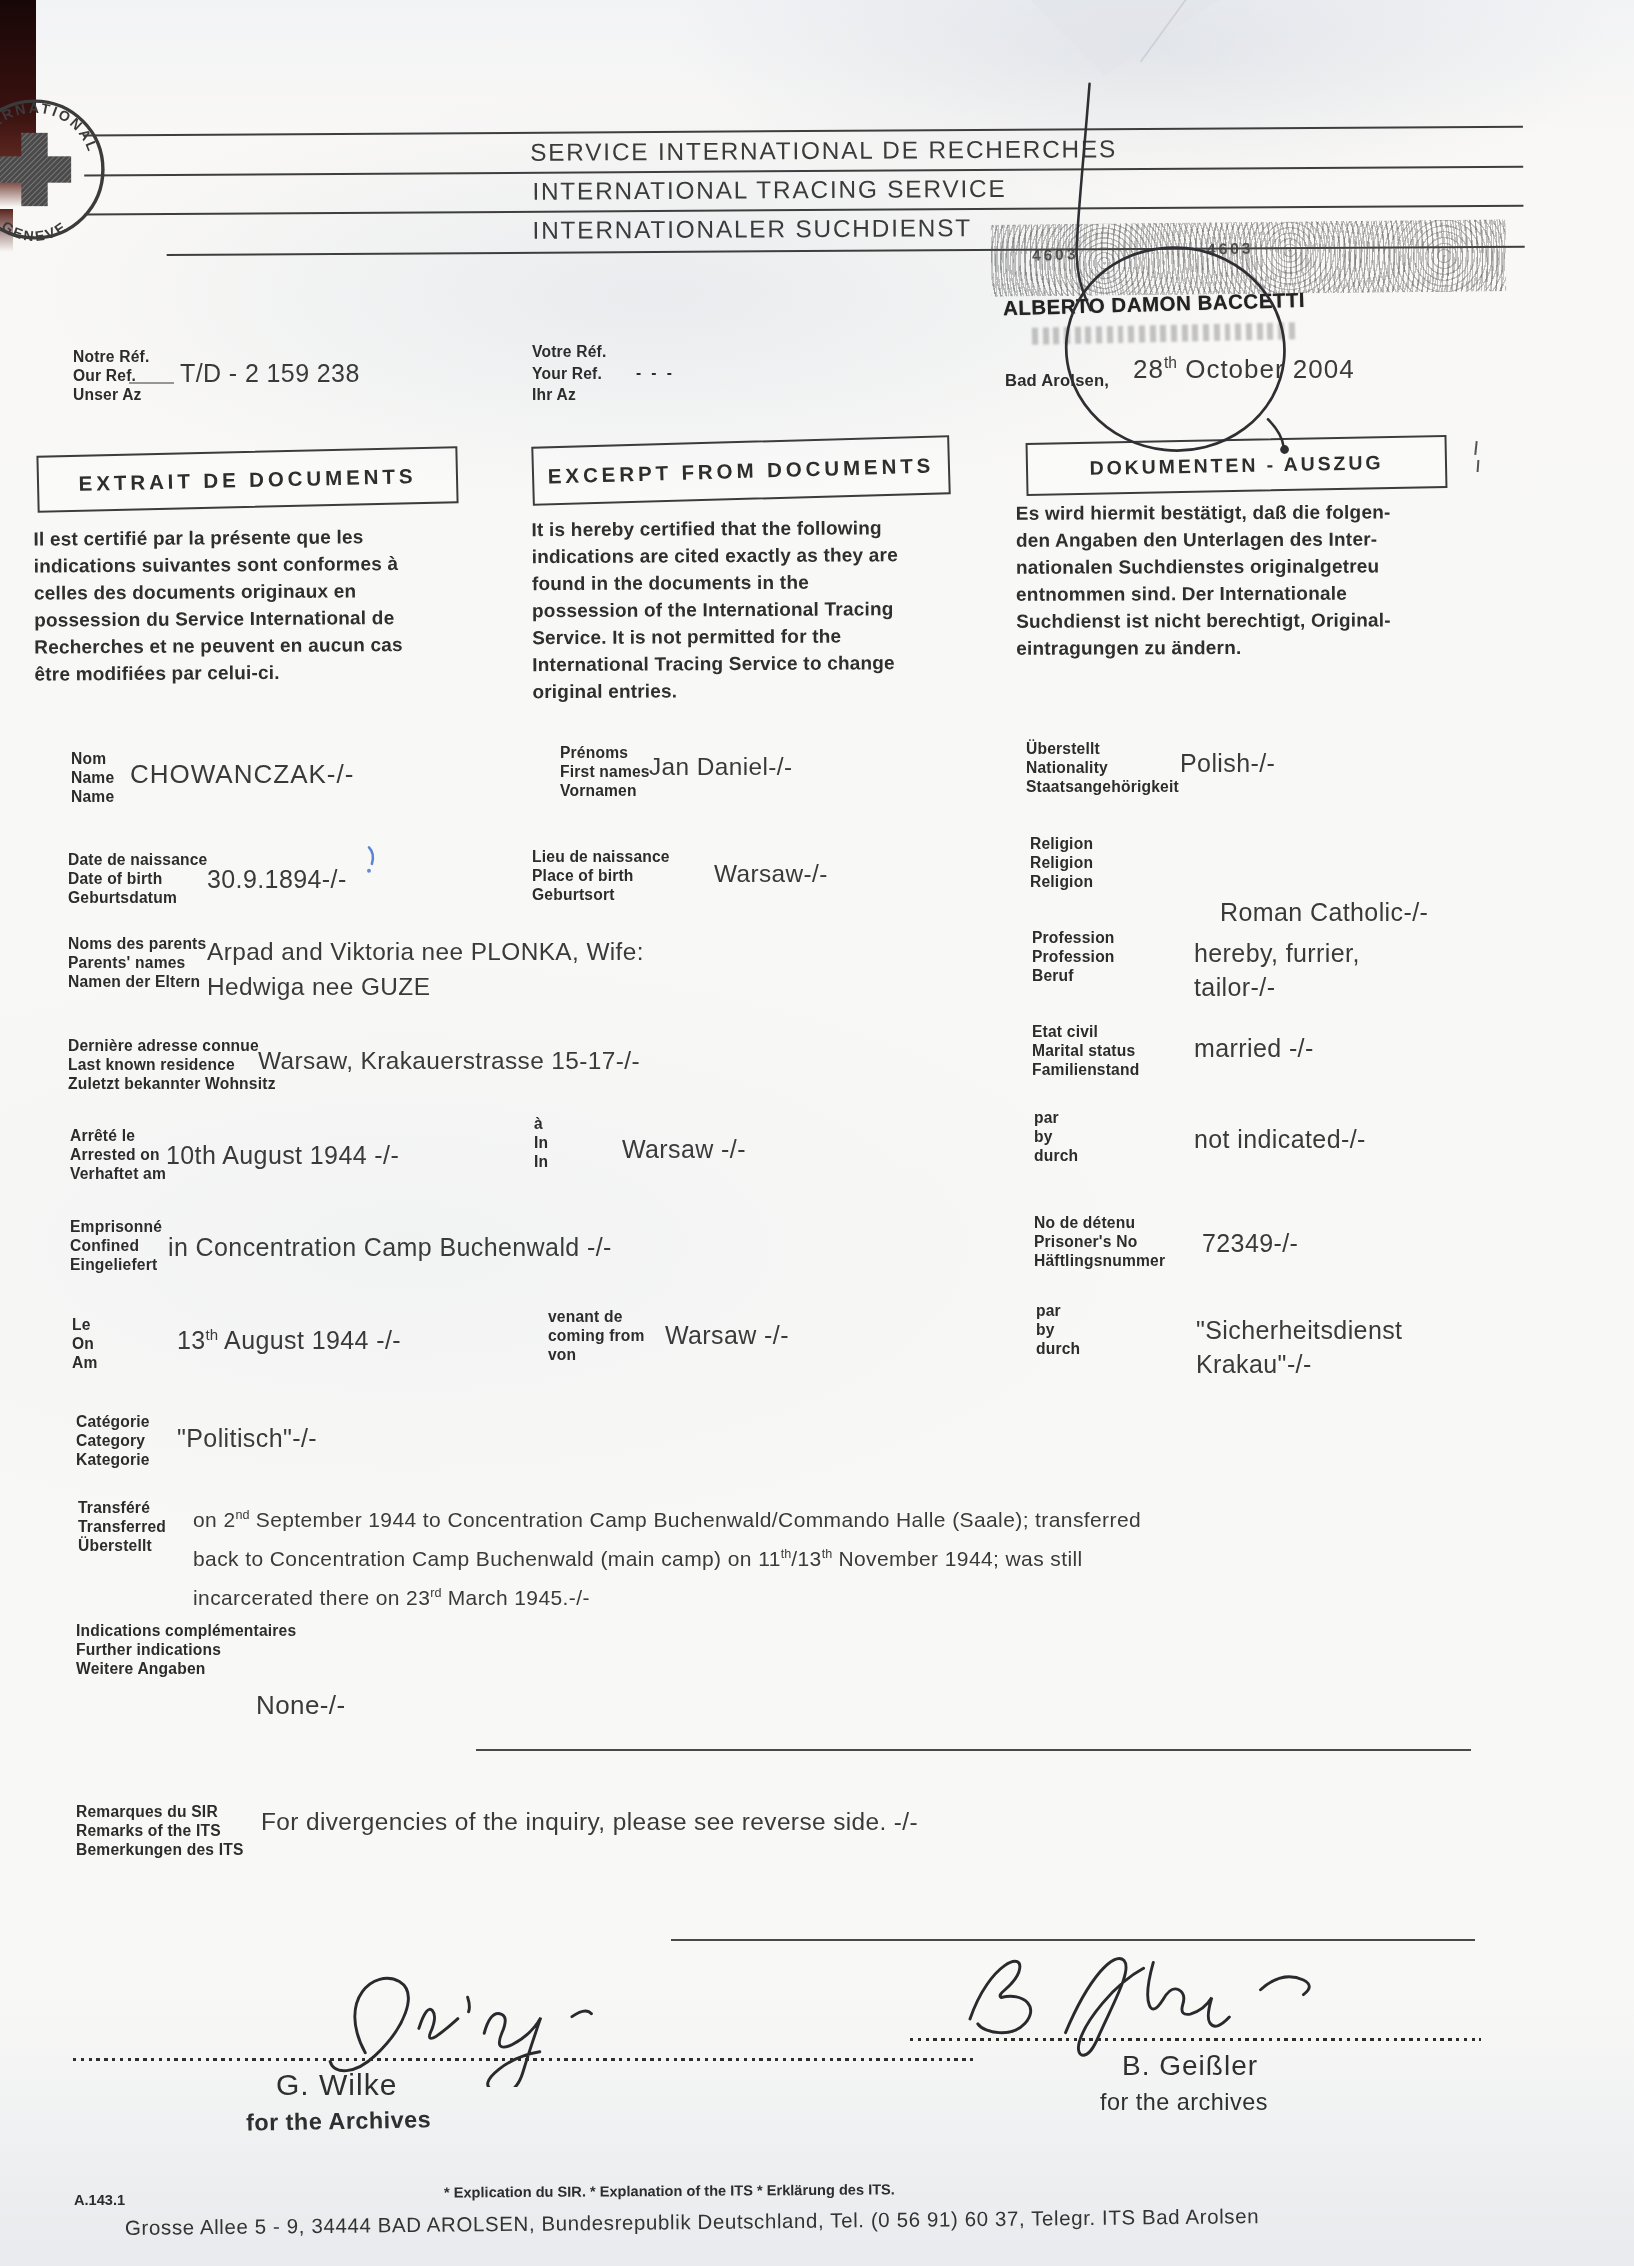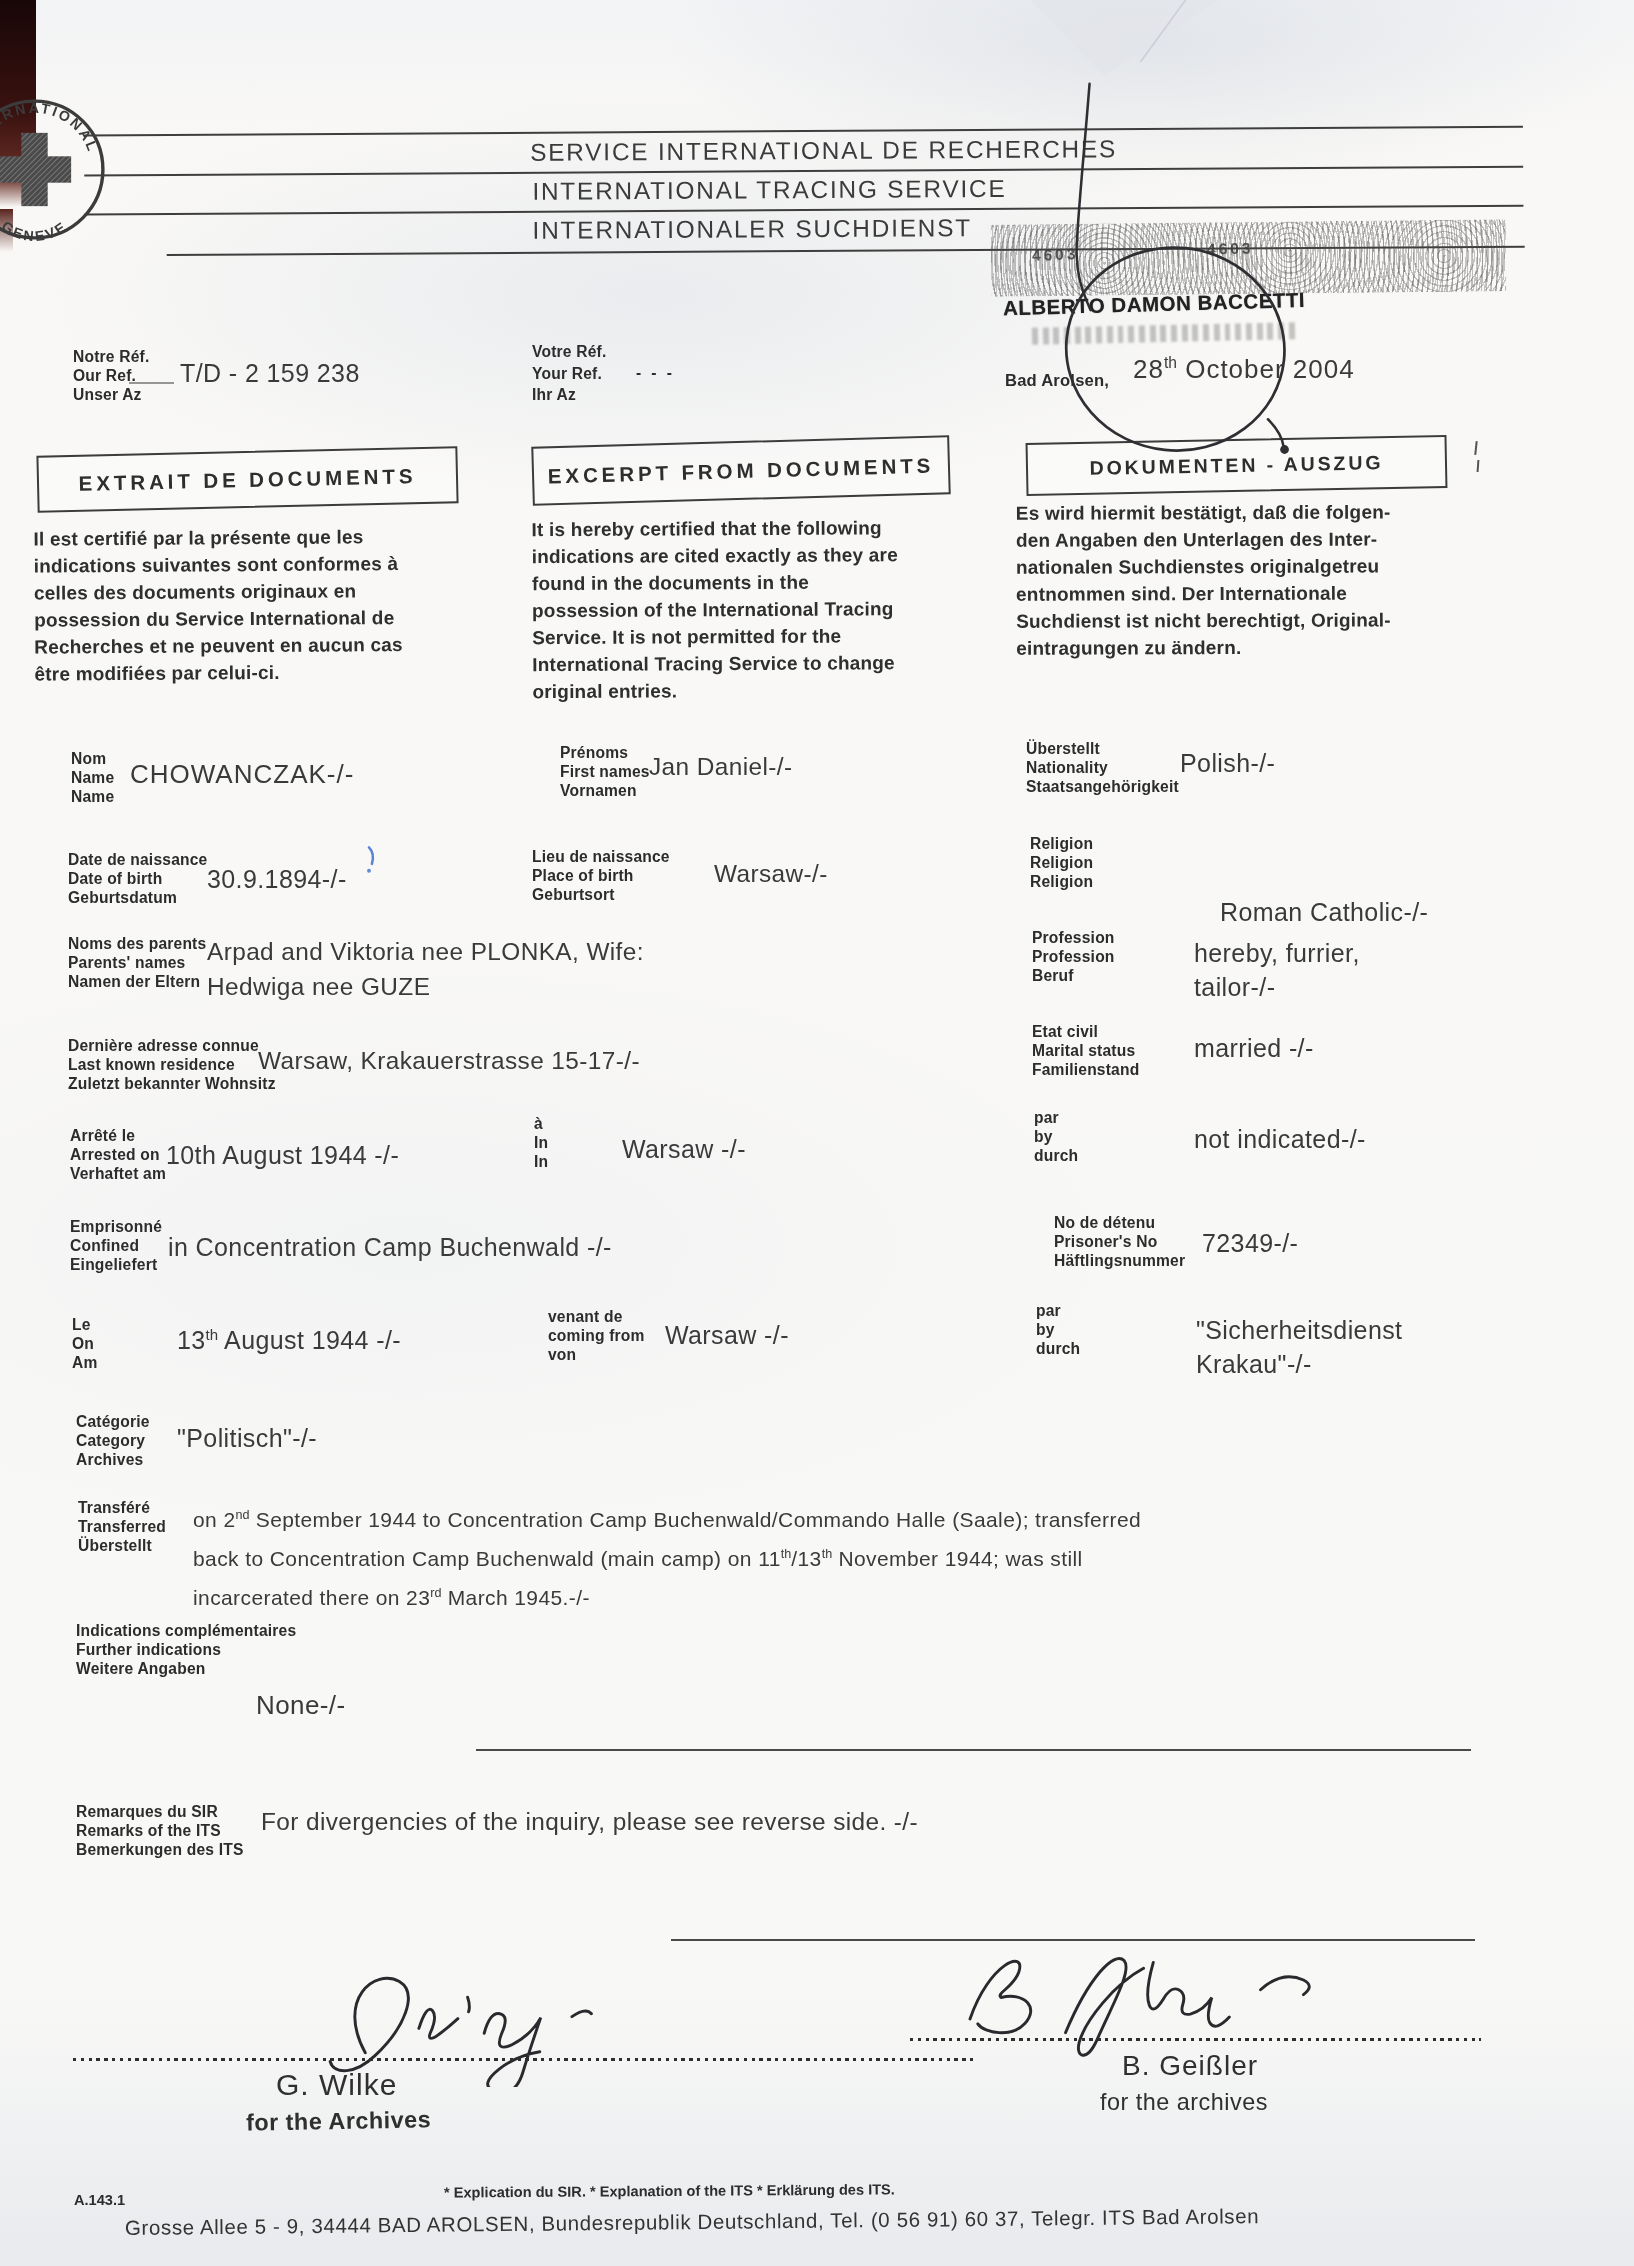--- a/index.html
+++ b/index.html
@@ -233,21 +233,21 @@
   </div>
   <div class="val" style="left:1194px;top:1123px;font-size:25px;">not indicated-/-</div>
 
   <div class="lbl" style="left:70px;top:1217px;">
     <div>Emprisonné</div>
     <div>Confined</div>
     <div>Eingeliefert</div>
   </div>
   <div class="val" style="left:168px;top:1231px;font-size:25px;">in Concentration Camp Buchenwald -/-</div>
 
-  <div class="lbl" style="left:1034px;top:1213px;margin-left:20px;">
+  <div class="lbl" style="left:1034px;top:1213px;">
     <div>No de détenu</div>
     <div>Prisoner's No</div>
     <div>Häftlingsnummer</div>
   </div>
   <div class="val" style="left:1202px;top:1227px;font-size:25px;">72349-/-</div>
 
   <div class="lbl" style="left:72px;top:1315px;">
     <div>Le</div>
     <div>On</div>
     <div>Am</div>
@@ -265,21 +265,21 @@
     <div>par</div>
     <div>by</div>
     <div>durch</div>
   </div>
   <div class="val" style="left:1196px;top:1313px;font-size:25px;line-height:34px;">"Sicherheitsdienst
  Krakau"-/-</div>
 
   <div class="lbl" style="left:76px;top:1412px;">
     <div>Catégorie</div>
     <div>Category</div>
-    <div>Archives</div>
+    <div>Kategorie</div>
   </div>
   <div class="val" style="left:177px;top:1422px;font-size:25px;">"Politisch"-/-</div>
 
   <div class="lbl" style="left:78px;top:1498px;">
     <div>Transféré</div>
     <div>Transferred</div>
     <div>Überstellt</div>
   </div>
   <div class="val" style="left:193px;top:1500px;width:1404px;font-size:21px;line-height:39px;"><span>on 2</span><sup>nd</sup><span> September 1944 to Concentration Camp Buchenwald/Commando Halle (Saale); transferred
 back to Concentration Camp Buchenwald (main camp) on 11</span><sup>th</sup><span>/13</span><sup>th</sup><span> November 1944; was still

